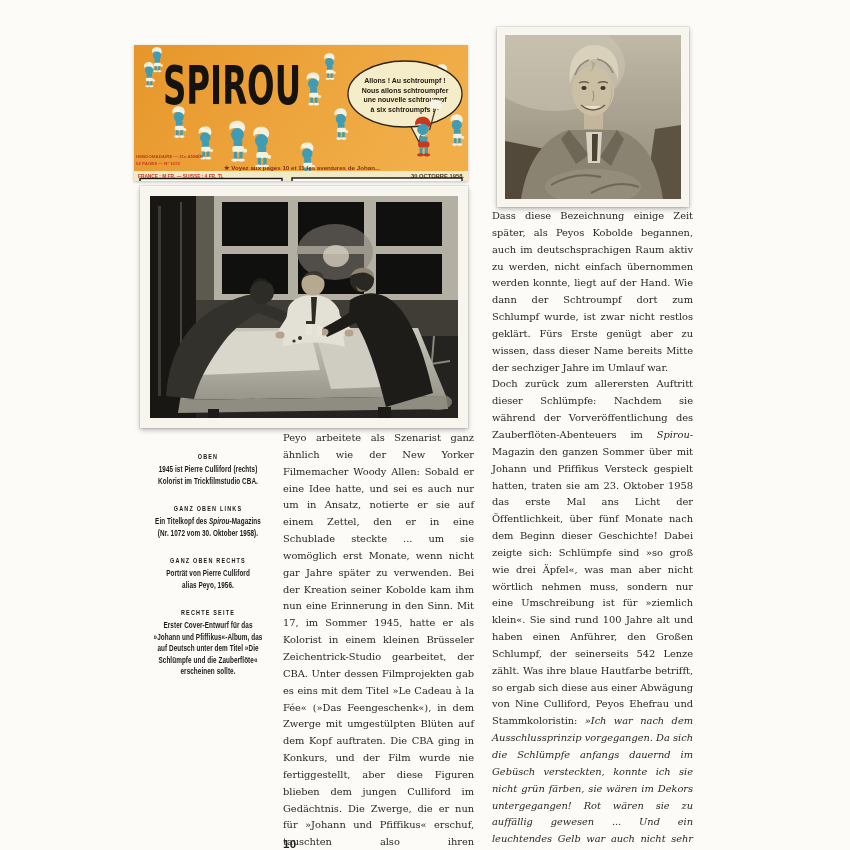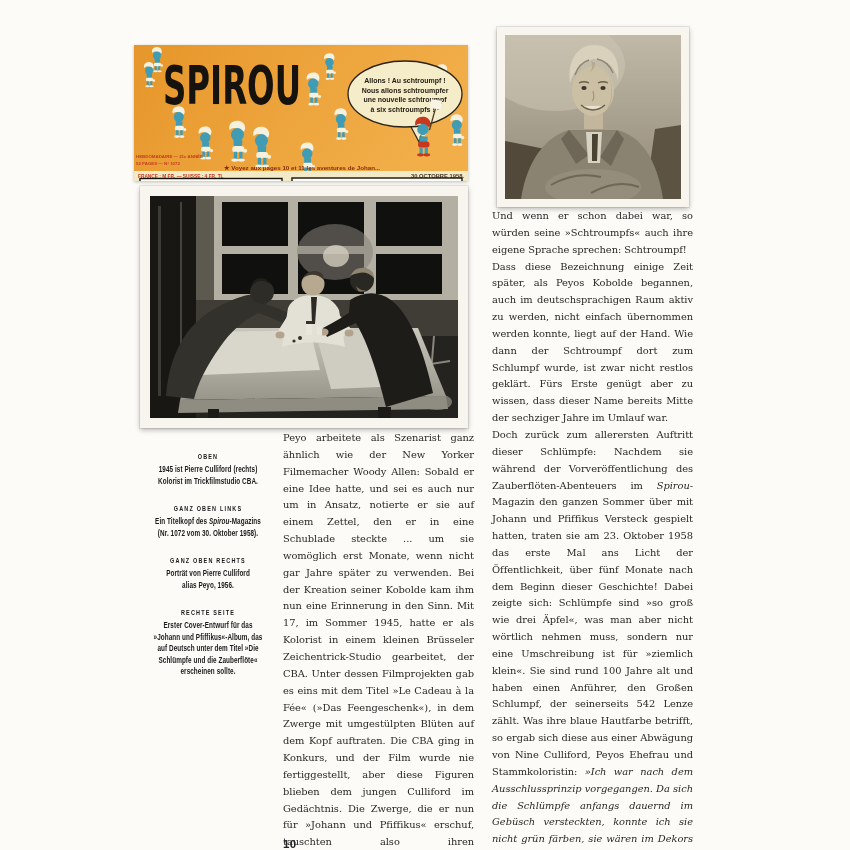--- a/index.html
+++ b/index.html
@@ -257,20 +257,19 @@
       <div class="cap-line"><span>Schlümpfe und die Zauberflöte«</span></div>
       <div class="cap-line"><span>erscheinen sollte.</span></div>
     </div>
   </div>
 
   <div class="abs col" id="col1">
     <p>Peyo arbeitete als Szenarist ganz ähnlich wie der New Yorker Filmemacher Woody Allen: Sobald er eine Idee hatte, und sei es auch nur um in Ansatz, notierte er sie auf einem Zettel, den er in eine Schublade steckte ... um sie womöglich erst Monate, wenn nicht gar Jahre später zu verwenden. Bei der Kreation seiner Kobolde kam ihm nun eine Erinnerung in den Sinn. Mit 17, im Sommer 1945, hatte er als Kolorist in einem kleinen Brüsseler Zeichentrick-Studio gearbeitet, der CBA. Unter dessen Filmprojekten gab es eins mit dem Titel »Le Cadeau à la Fée« (»Das Feengeschenk«), in dem Zwerge mit umgestülpten Blüten auf dem Kopf auftraten. Die CBA ging in Konkurs, und der Film wurde nie fertiggestellt, aber diese Figuren blieben dem jungen Culliford im Gedächtnis. Die Zwerge, die er nun für »Johann und Pfiffikus« erschuf, tauschten also ihren Blumenkopfschmuck gegen blütenweiße phrygische Mützen. Blieb nur noch, einen Namen für sie zu finden... Da hatte Peyo eine zündende Idee: Warum nicht den Begriff »Schtroumpf« verwenden, mit dem sich Franquin und er im letzten Sommer so köstlich amüsiert hatten?</p>
   </div>
 
   <div class="abs col" id="col2">
-    <p>Und wenn er schon dabei war, so würden seine »Schtroumpfs« auch ihre eigene Sprache sprechen: Schtroumpf!</p>
     <p>Dass diese Bezeichnung einige Zeit später, als Peyos Kobolde begannen, auch im deutschsprachigen Raum aktiv zu werden, nicht einfach übernommen werden konnte, liegt auf der Hand. Wie dann der Schtroumpf dort zum Schlumpf wurde, ist zwar nicht restlos geklärt. Fürs Erste genügt aber zu wissen, dass dieser Name bereits Mitte der sechziger Jahre im Umlauf war.</p>
     <p><span>Doch zurück zum allerersten Auftritt dieser Schlümpfe: Nachdem sie während der Vorveröffentlichung des Zauberflöten-Abenteuers im </span><span class="it">Spirou</span><span>-Magazin den ganzen Sommer über mit Johann und Pfiffikus Versteck gespielt hatten, traten sie am 23. Oktober 1958 das erste Mal ans Licht der Öffentlichkeit, über fünf Monate nach dem Beginn dieser Geschichte! Dabei zeigte sich: Schlümpfe sind »so groß wie drei Äpfel«, was man aber nicht wörtlich nehmen muss, sondern nur eine Umschreibung ist für »ziemlich klein«. Sie sind rund 100 Jahre alt und haben einen Anführer, den Großen Schlumpf, der seinerseits 542 Lenze zählt. Was ihre blaue Hautfarbe betrifft, so ergab sich diese aus einer Abwägung von Nine Culliford, Peyos Ehefrau und Stammkoloristin: </span><span class="it">»Ich war nach dem Ausschlussprinzip vorgegangen. Da sich die Schlümpfe anfangs dauernd im Gebüsch versteckten, konnte ich sie nicht grün färben, sie wären im Dekors untergegangen! Rot wären sie zu auffällig gewesen ... Und ein leuchtendes Gelb war auch nicht sehr glücklich. Blieb also Blau, das war nicht sehr schwierig!«</span></p>
   </div>
 
   <div class="abs" id="pagenum">10</div>
 
 </div>
 
 </body></html>

